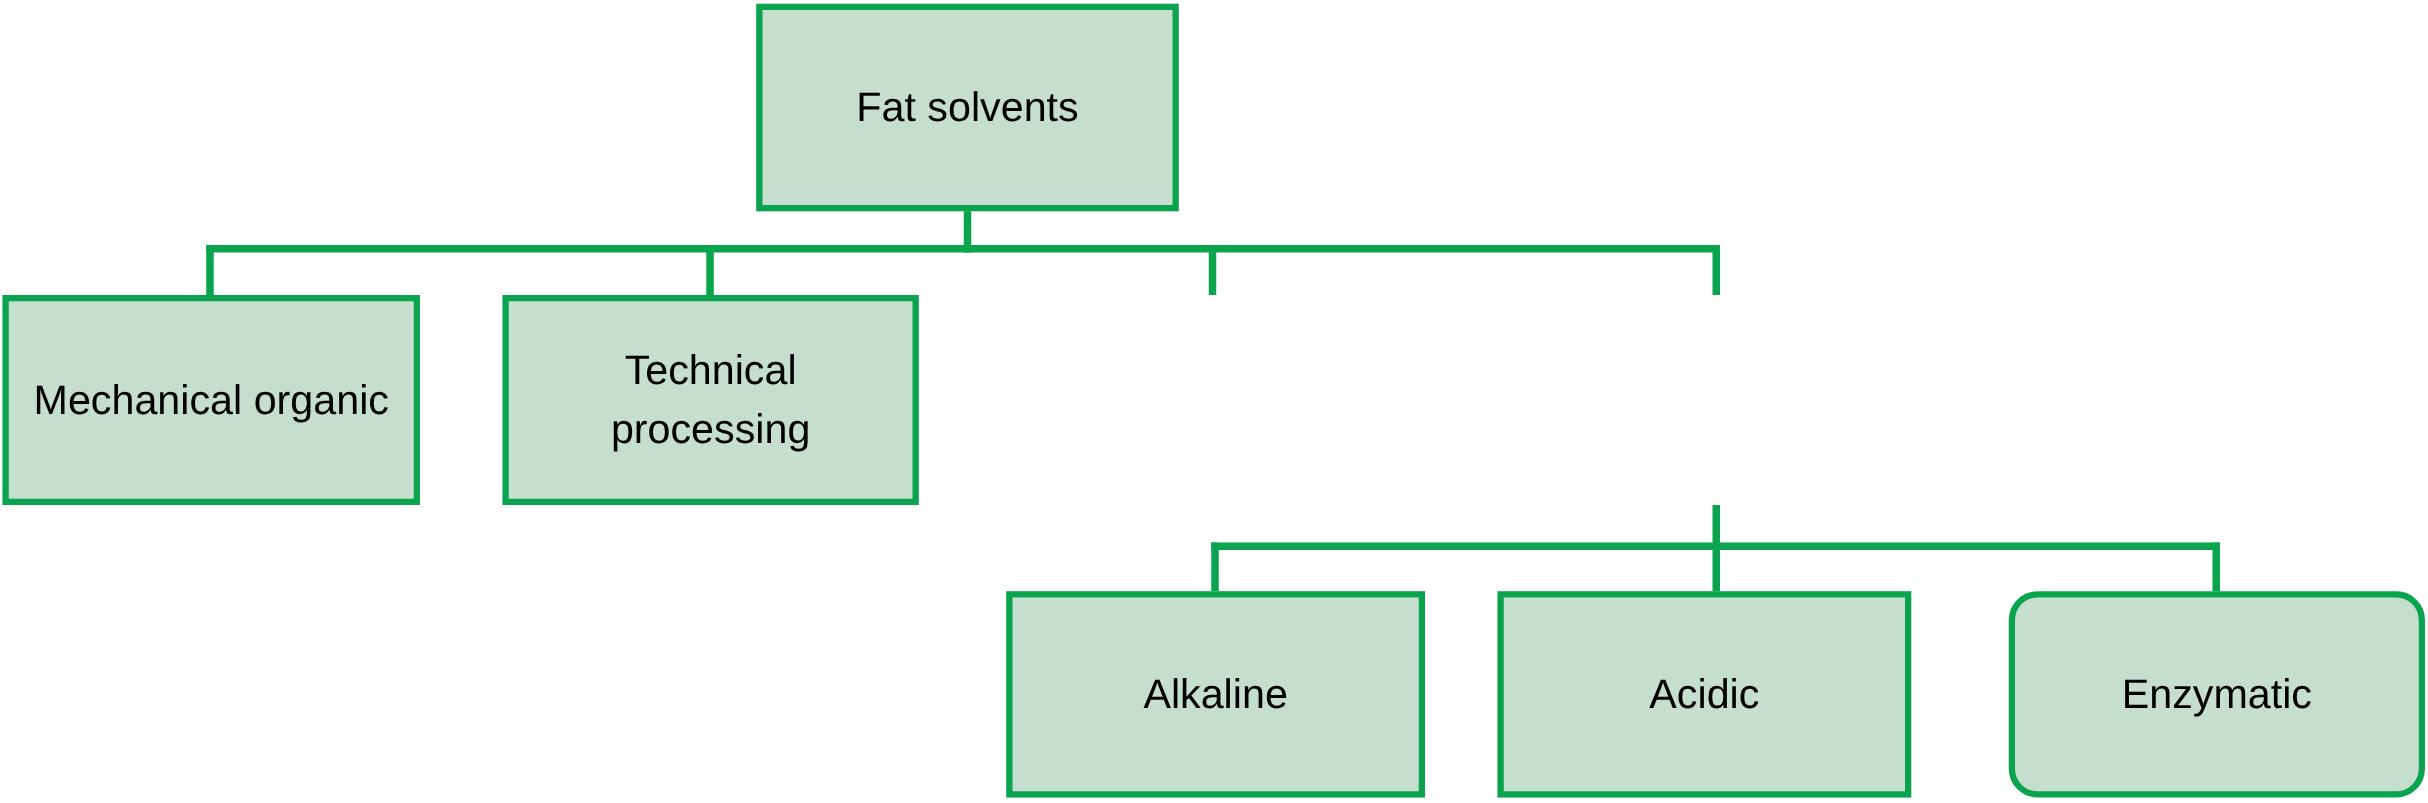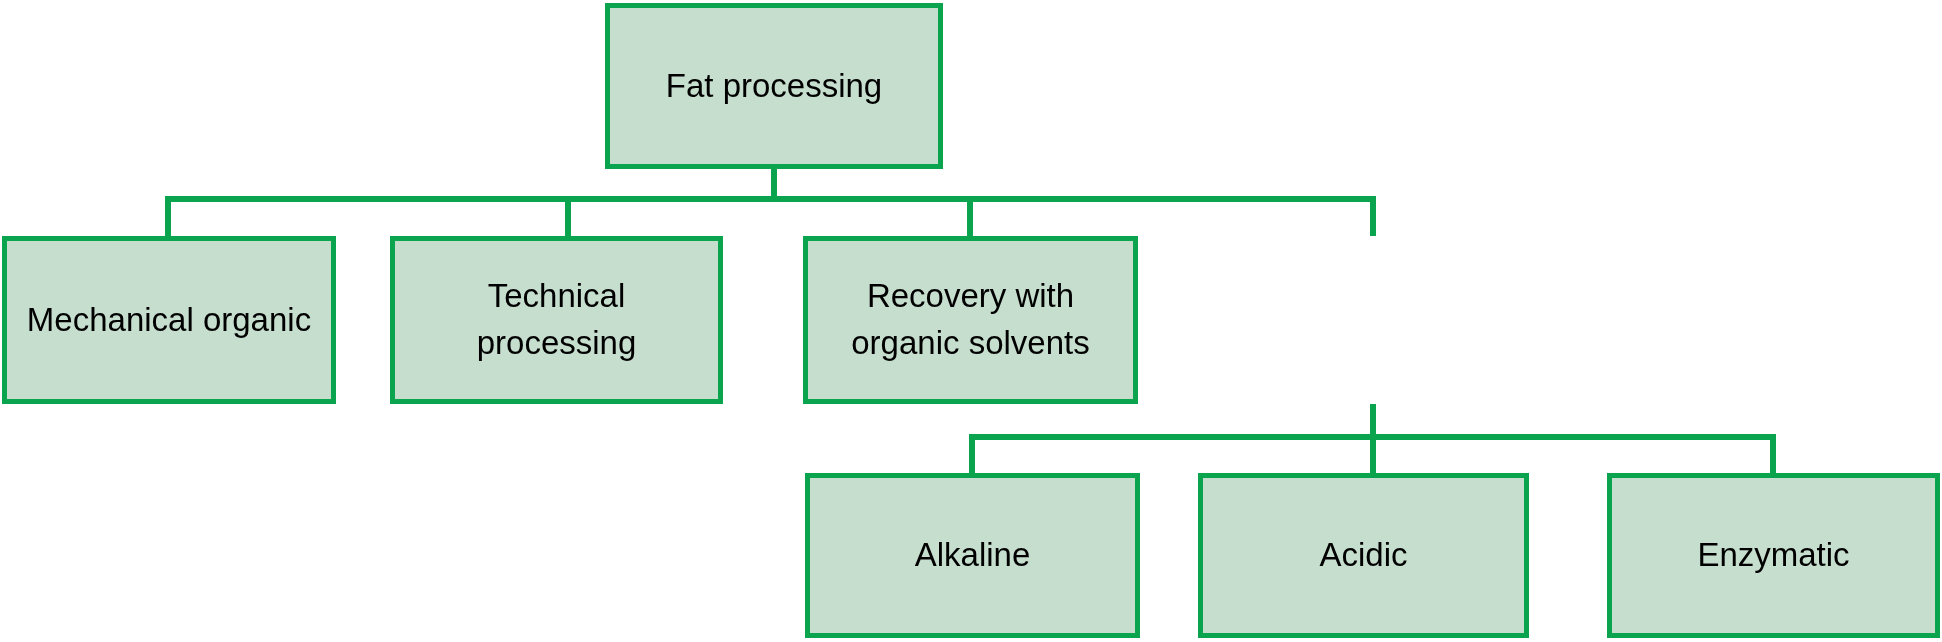--- a/index.html
+++ b/index.html
@@ -33,27 +33,27 @@
     padding:0 14px;
   }
   .line{
     position:absolute;
     background:var(--connector);
   }
   
   .n-root{left:605px;top:3px;width:338px;height:166px;}
   
   .n-mech{left:2px;top:236px;width:334px;height:168px;}
-  .n-tech{left:390px;top:236px;width:333px;height:168px;}
+  .n-tech{left:402px;top:236px;width:333px;height:168px;}
   .n-reco{left:803px;top:236px;width:335px;height:168px;}
   .n-hydr{left:1207px;top:236px;width:333px;height:168px;}
   
   .n-alka{left:805px;top:473px;width:335px;height:165px;}
   .n-acid{left:1198px;top:473px;width:331px;height:165px;}
-  .n-enzy{left:1607px;top:473px;width:333px;height:165px;}
+  .n-enzy{left:1607px;top:473px;width:333px;height:165px;border-radius:23px;}
   
   .c-root-drop{left:771px;top:166px;width:6px;height:36px;}
   .c-bus1{left:165px;top:196px;width:1211px;height:6px;}
   .c-d1{left:165px;top:196px;width:6px;height:40px;}
   .c-d2{left:565px;top:196px;width:6px;height:40px;}
   .c-d3{left:967px;top:196px;width:6px;height:40px;}
   .c-d4{left:1370px;top:196px;width:6px;height:40px;}
   .c-hydr-drop{left:1370px;top:404px;width:6px;height:69px;}
   .c-bus2{left:969px;top:434px;width:807px;height:6px;}
   .c-e1{left:969px;top:434px;width:6px;height:39px;}
@@ -69,31 +69,28 @@
   <div class="line c-d1"></div>
   <div class="line c-d2"></div>
   <div class="line c-d3"></div>
   <div class="line c-d4"></div>
   <div class="line c-hydr-drop"></div>
   <div class="line c-bus2"></div>
   <div class="line c-e1"></div>
   <div class="line c-e3"></div>
 
   <div class="node n-root">
-    <span>Fat processing</span>
+    <span>Fat solvents</span>
   </div>
 
   <div class="node n-mech">
     <span>Mechanical organic</span>
   </div>
   <div class="node n-tech">
     <span>Technical processing</span>
-  </div>
-  <div class="node n-reco">
-    <span>Recovery with organic solvents</span>
   </div>
 
   <div class="node n-alka">
     <span>Alkaline</span>
   </div>
   <div class="node n-acid">
     <span>Acidic</span>
   </div>
   <div class="node n-enzy">
     <span>Enzymatic</span>

